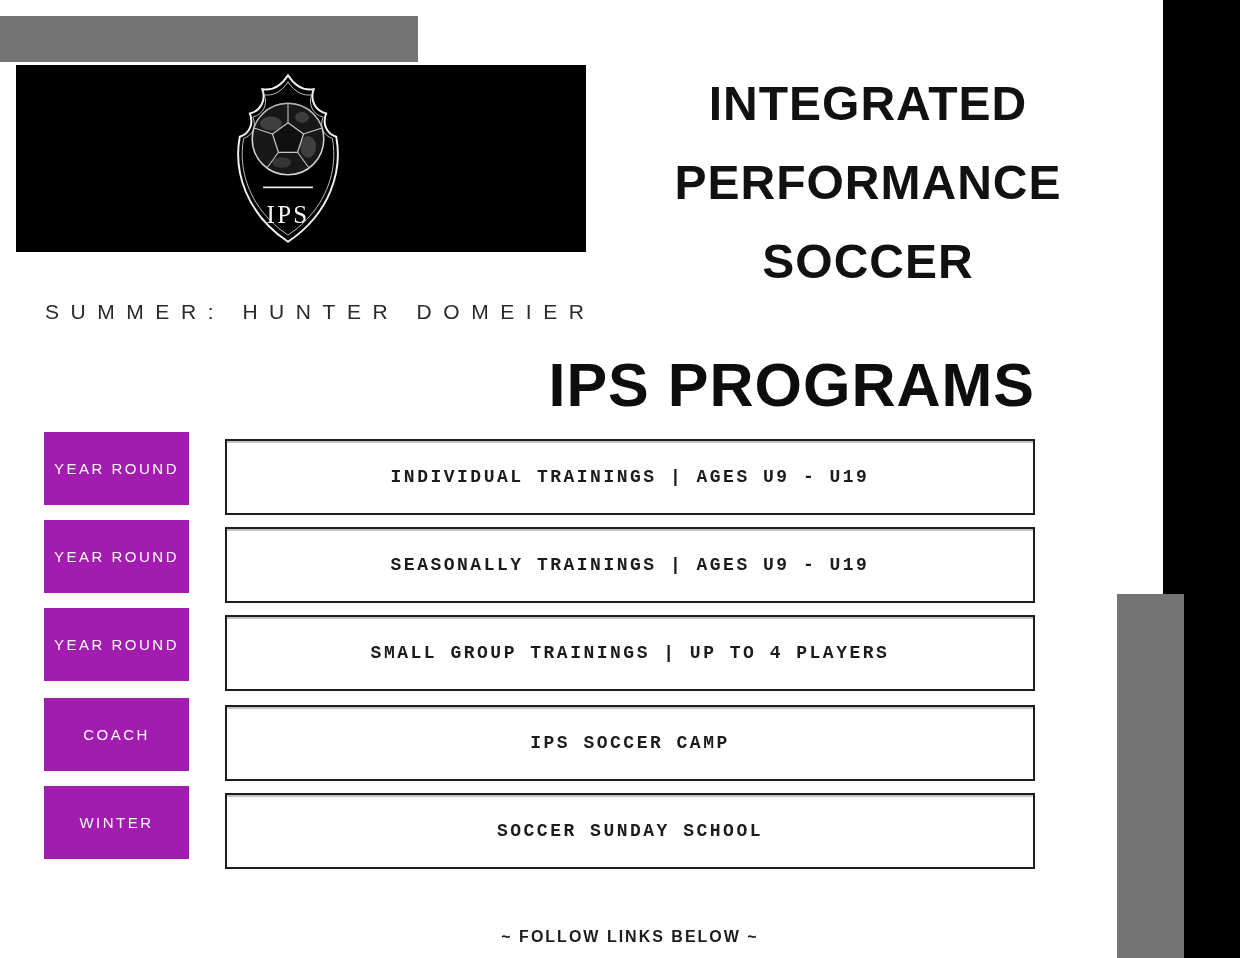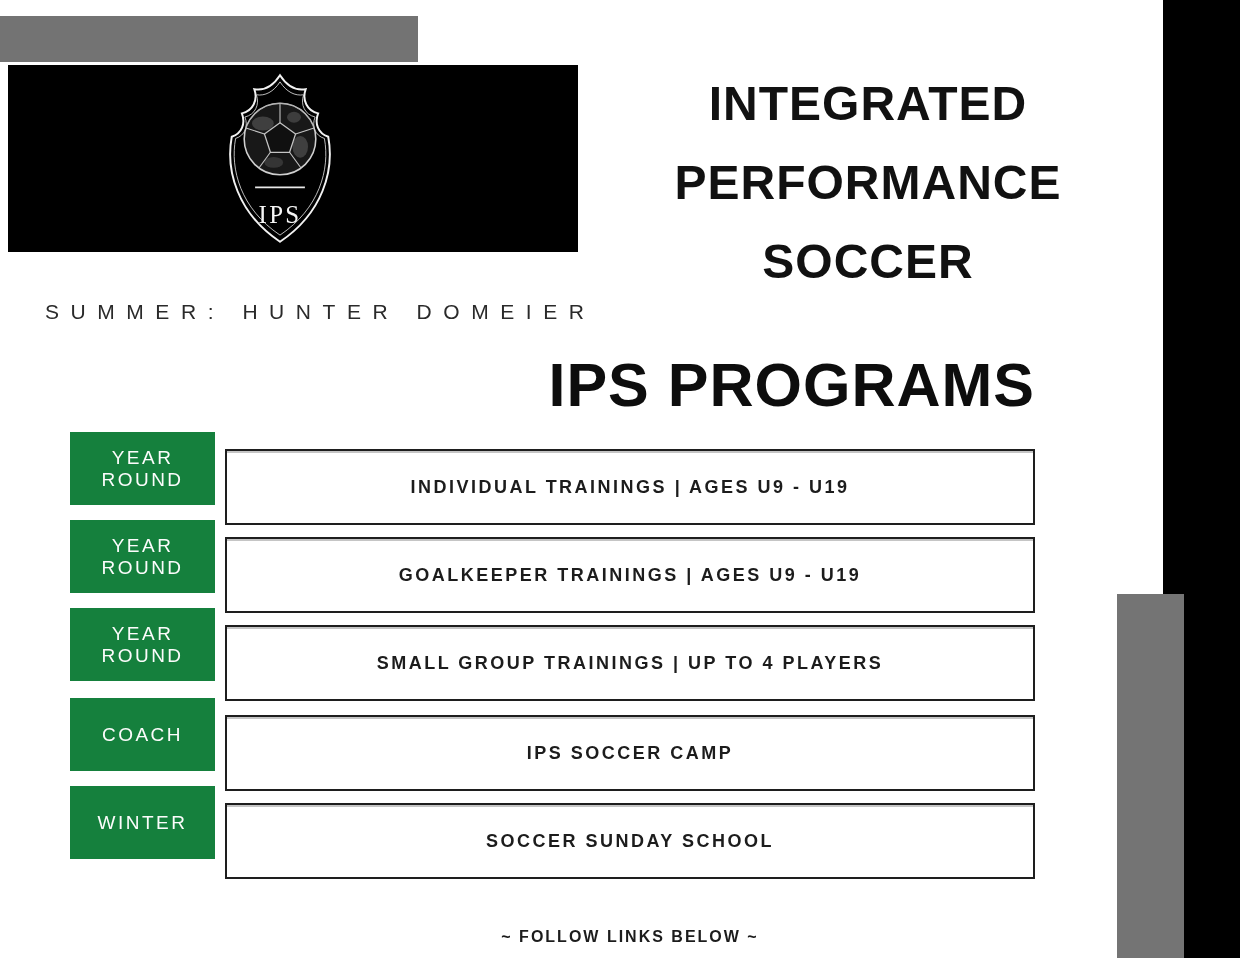--- a/index.html
+++ b/index.html
@@ -28,21 +28,21 @@
   }
   .right-gray-bar {
     position: absolute; left: 1117px; top: 594px;
     width: 67px; height: 364px;
     background: #747474;
     z-index: 2;
   }
 
   
   .logo-banner {
-    position: absolute; left: 8px; top: 65px;
+    position: absolute; left: 16px; top: 65px;
     width: 570px; height: 187px;
     background: #000000;
   }
   .shield-logo {
     position: absolute; left: 192px; top: 4px;
     width: 160px; height: 179px;
   }
 
   
   .main-title {
@@ -74,42 +74,43 @@
     text-align: right;
     font-size: 61px;
     font-weight: 700;
     letter-spacing: 1px;
     color: #0d0d0d;
   }
 
   
   .program-row { position: absolute; left: 0; width: 1240px; height: 77px; }
   .season-box {
-    position: absolute; left: 70px; top: 0;
+    position: absolute; left: 44px; top: 0;
     width: 145px; height: 73px;
-    background: #15803d;
+    background: #a21caf;
     color: #fcfcfc;
     display: flex; align-items: center; justify-content: center;
-    font-size: 19px;
+    font-size: 15px;
     font-weight: 500;
     letter-spacing: 2.5px;
     text-align: center;
   }
   .program-box {
-    position: absolute; left: 225px; top: 17px;
+    position: absolute; left: 225px; top: 7px;
     width: 810px; height: 76px;
     background: #ffffff;
     border: 2px solid #1e1e1e;
     box-shadow: inset 0 2px 0 rgba(90,90,90,0.35);
     display: flex; align-items: center; justify-content: center;
     font-size: 18px;
     font-weight: 700;
     letter-spacing: 2.5px;
     color: #1c1c1c;
     text-align: center;
+    font-family: Liberation Mono, monospace;
   }
 
   
   .note {
     position: absolute; left: 225px;
     width: 810px;
     text-align: center;
     font-size: 16px;
     font-weight: 700;
     letter-spacing: 2px;
@@ -172,21 +173,21 @@
   <div class="coach-line">SUMMER: HUNTER DOMEIER</div>
 
   <h2 class="programs-heading">IPS PROGRAMS</h2>
 
   <div class="program-row" style="top:432px">
     <div class="season-box">YEAR ROUND</div>
     <div class="program-box">INDIVIDUAL TRAININGS | AGES U9 - U19</div>
   </div>
   <div class="program-row" style="top:520px">
     <div class="season-box">YEAR ROUND</div>
-    <div class="program-box">GOALKEEPER TRAININGS | AGES U9 - U19</div>
+    <div class="program-box">SEASONALLY TRAININGS | AGES U9 - U19</div>
   </div>
   <div class="program-row" style="top:608px">
     <div class="season-box">YEAR ROUND</div>
     <div class="program-box">SMALL GROUP TRAININGS | UP TO 4 PLAYERS</div>
   </div>
   <div class="program-row" style="top:698px">
     <div class="season-box">COACH</div>
     <div class="program-box">IPS SOCCER CAMP</div>
   </div>
   <div class="program-row" style="top:786px">

